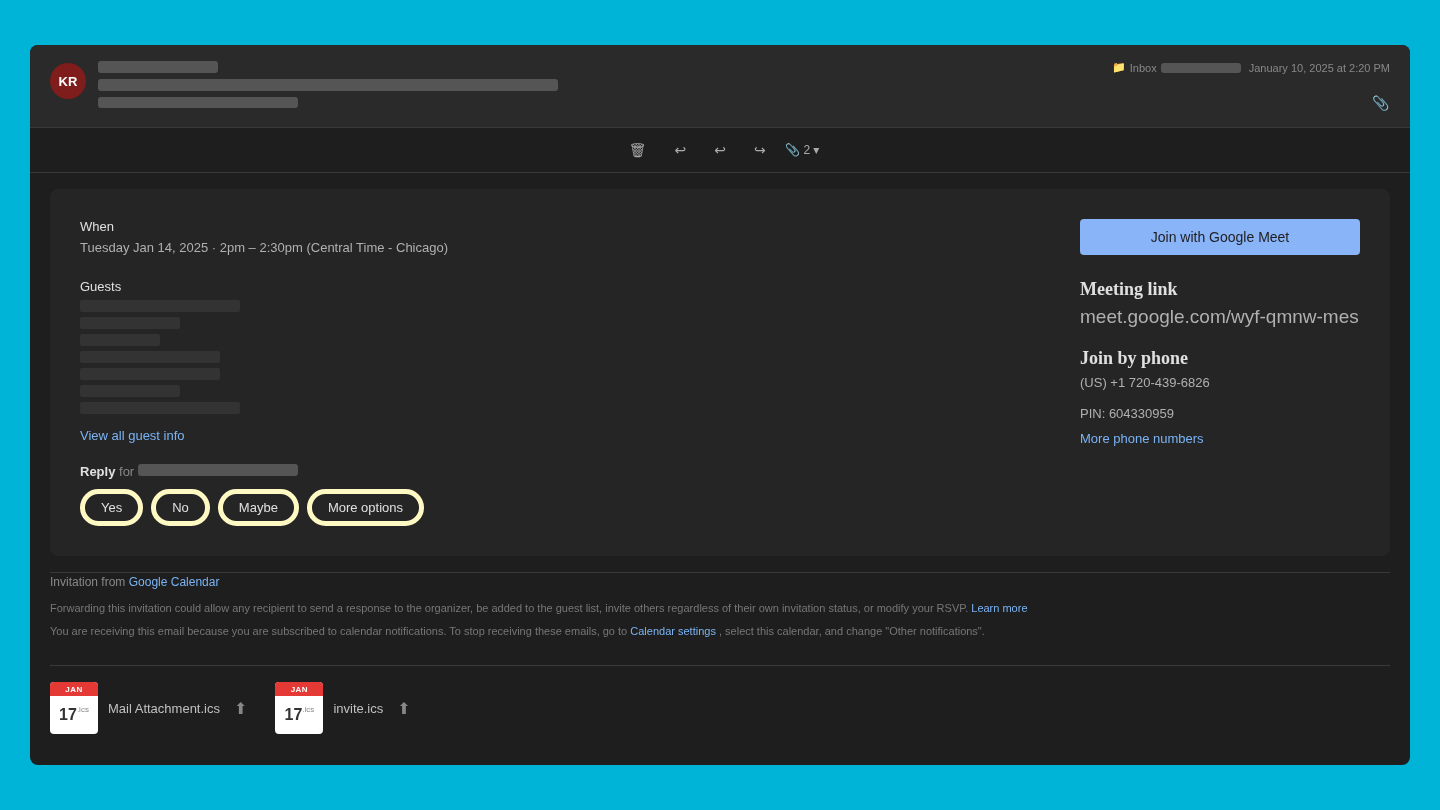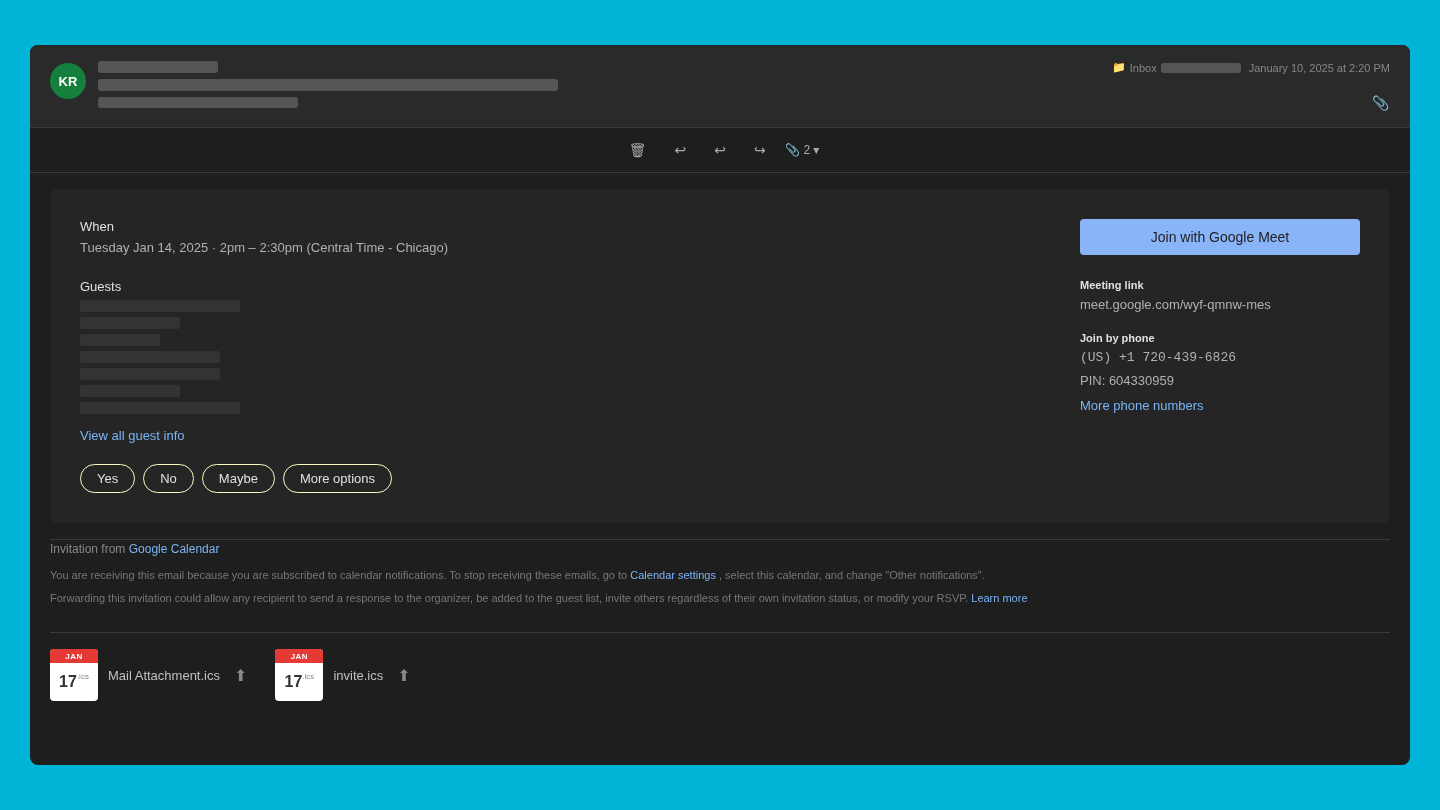--- a/index.html
+++ b/index.html
@@ -30,21 +30,21 @@
       align-items: flex-start;
       gap: 12px;
       border-bottom: 1px solid #3a3a3a;
       position: relative;
     }
 
     .avatar {
       width: 36px;
       height: 36px;
       border-radius: 50%;
-      background-color: #15803d;
+      background-color: #7f1d1d;
       display: flex;
       align-items: center;
       justify-content: center;
       font-size: 13px;
       font-weight: bold;
       color: #fff;
       flex-shrink: 0;
       margin-top: 2px;
     }
 
@@ -208,21 +208,21 @@
 
     .reply-buttons {
       display: flex;
       gap: 8px;
       flex-wrap: wrap;
     }
 
     .reply-btn {
       padding: 6px 16px;
       border-radius: 20px;
-      border: 1px solid #fef9c3;
+      border: 5px solid #fef9c3;
       background: none;
       color: #e0e0e0;
       font-size: 13px;
       cursor: pointer;
     }
 
     
     .join-meet-btn {
       background-color: #8ab4f8;
       color: #202124;
@@ -234,36 +234,36 @@
       cursor: pointer;
       width: 100%;
       margin-bottom: 24px;
     }
 
     .meeting-info-section {
       margin-bottom: 20px;
     }
 
     .meeting-info-label {
-      font-size: 11px;
+      font-size: 18px;
       font-weight: 700;
       color: #e0e0e0;
       margin-bottom: 6px;
+      font-family: Liberation Serif, serif;
     }
 
     .meeting-link {
-      font-size: 13px;
+      font-size: 19px;
       color: #b0b0b0;
     }
 
     .phone-number {
       font-size: 13px;
       color: #b0b0b0;
-      margin-bottom: 8px;
-      font-family: Liberation Mono, monospace;
+      margin-bottom: 16px;
     }
 
     .phone-pin {
       font-size: 13px;
       color: #b0b0b0;
       margin-bottom: 8px;
     }
 
     .more-phone-link {
       color: #7ab4f5;
@@ -444,20 +444,25 @@
           <div class="guest-item short"></div>
           <div class="guest-item xwide"></div>
           <div class="guest-item xwide"></div>
           <div class="guest-item medium"></div>
           <div class="guest-item wide"></div>
         </div>
         <a class="view-guest-link" href="#">View all guest info</a>
       </div>
 
       <div class="reply-section">
+        <div class="reply-label">
+          <strong>Reply</strong>
+          <span class="for-text"> for </span>
+          <span class="blurred-text" style="width:160px; height:12px;">&nbsp;&nbsp;&nbsp;&nbsp;&nbsp;&nbsp;&nbsp;&nbsp;&nbsp;&nbsp;&nbsp;&nbsp;&nbsp;&nbsp;&nbsp;&nbsp;&nbsp;&nbsp;&nbsp;&nbsp;&nbsp;&nbsp;</span>
+        </div>
         <div class="reply-buttons">
           <button class="reply-btn">Yes</button>
           <button class="reply-btn">No</button>
           <button class="reply-btn">Maybe</button>
           <button class="reply-btn">More options</button>
         </div>
       </div>
     </div>
 
     <div class="event-right">
@@ -478,27 +483,27 @@
   </div>
 
   <div class="divider"></div>
 
   <div class="email-footer">
     <div class="footer-invitation">
       <span>Invitation from</span>
       <a href="#">Google Calendar</a>
     </div>
     <p class="footer-note">
+      <span>Forwarding this invitation could allow any recipient to send a response to the organizer, be added to the guest list, invite others regardless of their own invitation status, or modify your RSVP.</span>
+      <a href="#">Learn more</a>
+    </p>
+    <p class="footer-note">
       <span>You are receiving this email because you are subscribed to calendar notifications. To stop receiving these emails, go to</span>
       <a href="#">Calendar settings</a>
       <span>, select this calendar, and change "Other notifications".</span>
-    </p>
-    <p class="footer-note">
-      <span>Forwarding this invitation could allow any recipient to send a response to the organizer, be added to the guest list, invite others regardless of their own invitation status, or modify your RSVP.</span>
-      <a href="#">Learn more</a>
     </p>
   </div>
 
   <div class="divider"></div>
 
   <div class="attachments-section">
     <div class="attachment-item">
       <div class="attachment-icon">
         <div class="date-month-bar">JAN</div>
         <span class="date-num" style="margin-top:14px;">17</span>

